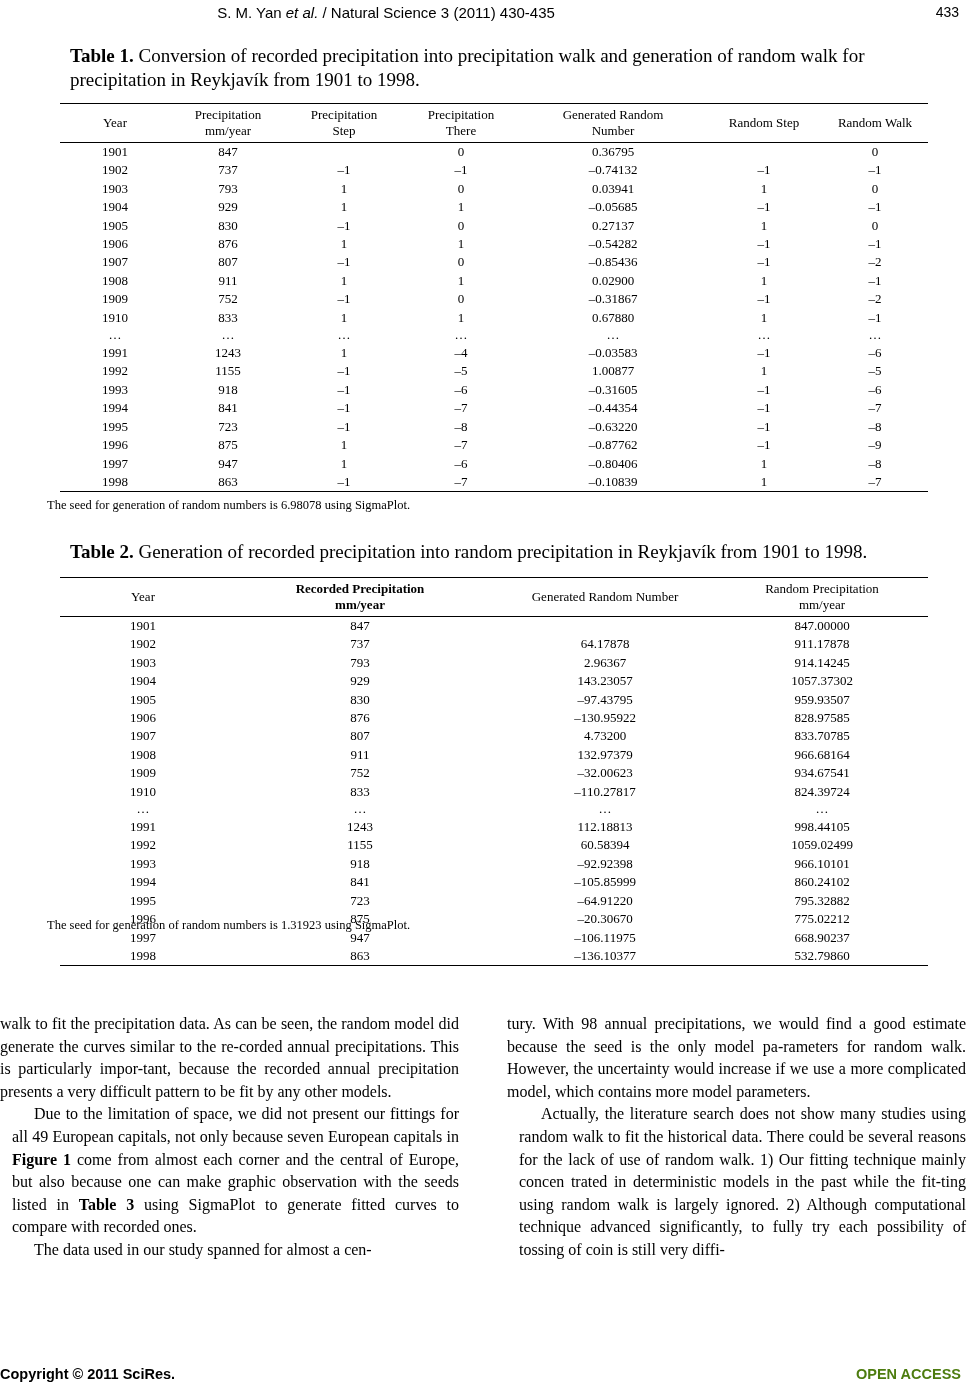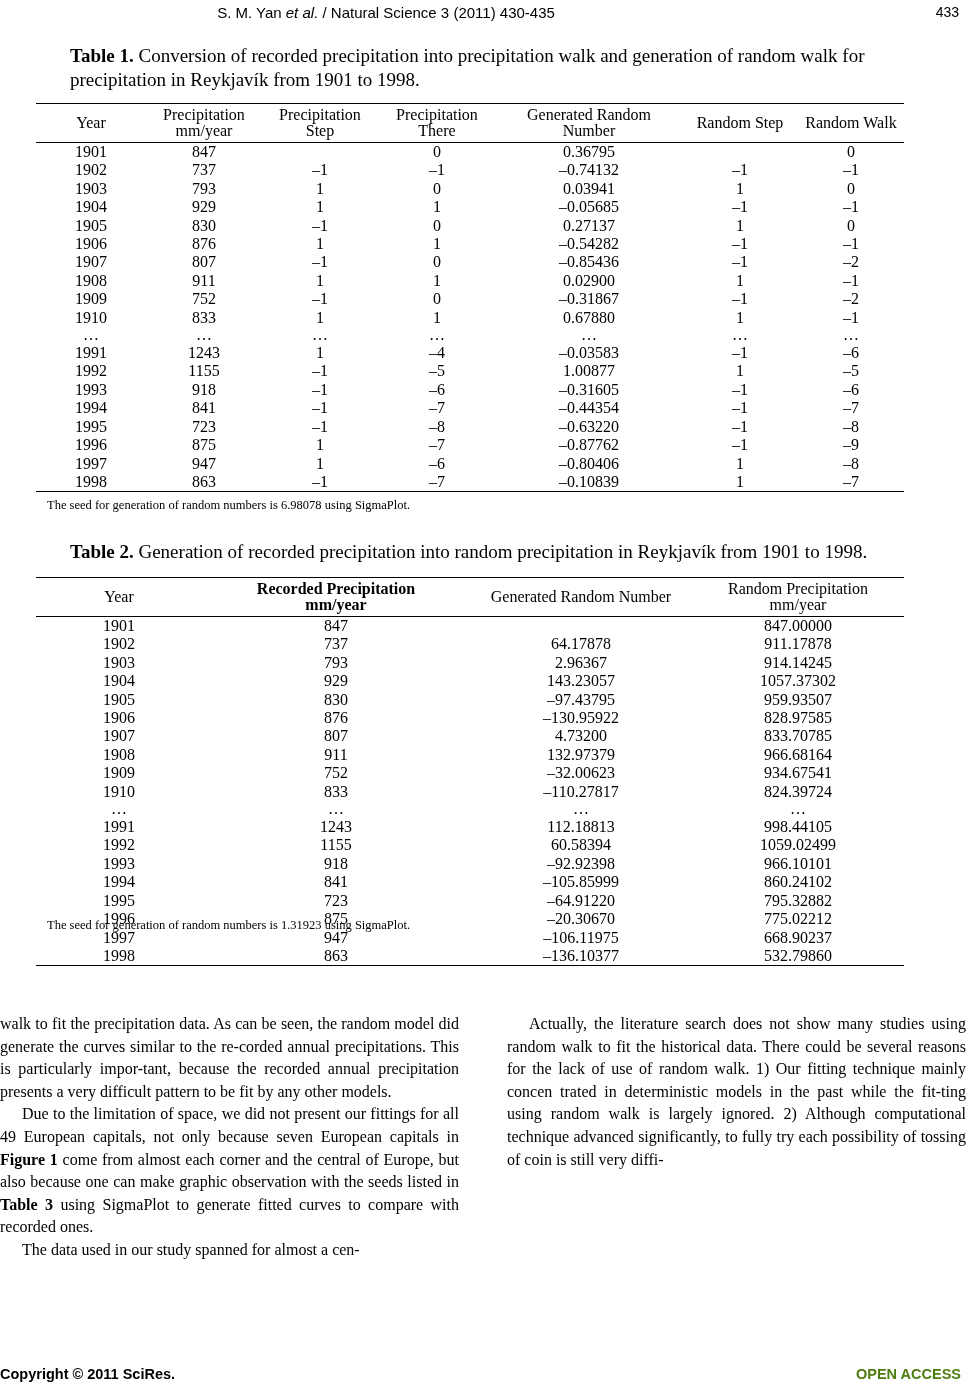--- a/index.html
+++ b/index.html
@@ -5,32 +5,32 @@
   html, body { margin: 0; padding: 0; background: #ffffff; }
   body { width: 967px; height: 1388px; position: relative; overflow: hidden; color: #000; font-family: "Liberation Serif", serif; }
 
   .running-head { position: absolute; top: 0; left: 0; width: 967px; height: 30px; }
   .running-head .title { position: absolute; left: 0; width: 772px; top: 4px; text-align: center; font-family: "Liberation Sans", sans-serif; font-size: 15px; }
   .running-head .page-num { position: absolute; right: 8px; top: 4px; font-family: "Liberation Sans", sans-serif; font-size: 14px; }
 
   .caption { position: absolute; left: 47px; width: 872px; font-size: 19px; line-height: 24px; margin-left: 23px; }
   .caption b { font-weight: bold; }
 
-  table.tbl { position: absolute; left: 36px; width: 868px; border-collapse: collapse; font-size: 16px; }
+  table.tbl { position: absolute; left: 60px; width: 868px; border-collapse: collapse; font-size: 13px; }
   table.tbl th { font-weight: normal; text-align: center; line-height: 16px; padding: 0; vertical-align: middle; border-bottom: 1.3px solid #000; }
   table.tbl thead tr { border-top: 1.3px solid #000; }
   table.tbl td { text-align: center; padding: 0; height: 18.4px; line-height: 18.4px; }
   table.tbl tbody tr:last-child td { border-bottom: 1.3px solid #000; }
   table.tbl tbody tr.ellipsis td { height: 17px; line-height: 15px; vertical-align: top; }
 
   .note { position: absolute; left: 47px; font-size: 12.5px; }
 
   .col { position: absolute; width: 459px; font-size: 16px; line-height: 22.6px; text-align: justify; }
   .col p { margin: 0; }
-  .col p.indent { text-indent: 22px; }
+  .col p.indent { text-indent: 22px; margin-left: 12px; }
   .col b { font-weight: bold; }
 
   .footer { position: absolute; top: 1366px; left: 0; width: 967px; font-family: "Liberation Sans", sans-serif; font-weight: bold; font-size: 14.5px; }
   .footer .copy { position: absolute; left: 0; }
   .footer .oa { position: absolute; right: 6px; color: #4d7c0f; }
 </style>
 </head>
 <body>
 
 <div class="running-head">
@@ -400,19 +400,20 @@
     </tbody>
 </table>
 <div class="note" style="top:918px;">The seed for generation of random numbers is 1.31923 using SigmaPlot.</div>
 
 <div class="col" style="left:0px; top:1013px;">
   <p>walk to fit the precipitation data. As can be seen, the random model did generate the curves similar to the re-corded annual precipitations. This is particularly impor-tant, because the recorded annual precipitation presents a very difficult pattern to be fit by any other models.</p>
   <p class="indent"><span>Due to the limitation of space, we did not present our fittings for all 49 European capitals, not only because seven European capitals in </span><b>Figure 1</b><span> come from almost each corner and the central of Europe, but also because one can make graphic observation with the seeds listed in </span><b>Table 3</b><span> using SigmaPlot to generate fitted curves to compare with recorded ones.</span></p>
   <p class="indent">The data used in our study spanned for almost a cen-</p>
 </div>
 <div class="col" style="left:507px; top:1013px;">
+  <p>tury. With 98 annual precipitations, we would find a good estimate because the seed is the only model pa-rameters for random walk. However, the uncertainty would increase if we use a more complicated model, which contains more model parameters.</p>
   <p class="indent">Actually, the literature search does not show many studies using random walk to fit the historical data. There could be several reasons for the lack of use of random walk. 1) Our fitting technique mainly concen trated in deterministic models in the past while the fit-ting using random walk is largely ignored. 2) Although computational technique advanced significantly, to fully try each possibility of tossing of coin is still very diffi-</p>
 </div>
 
 <div class="footer">
   <span class="copy">Copyright © 2011 SciRes.</span>
   <span class="oa">OPEN ACCESS</span>
 </div>
 
 </body></html>

